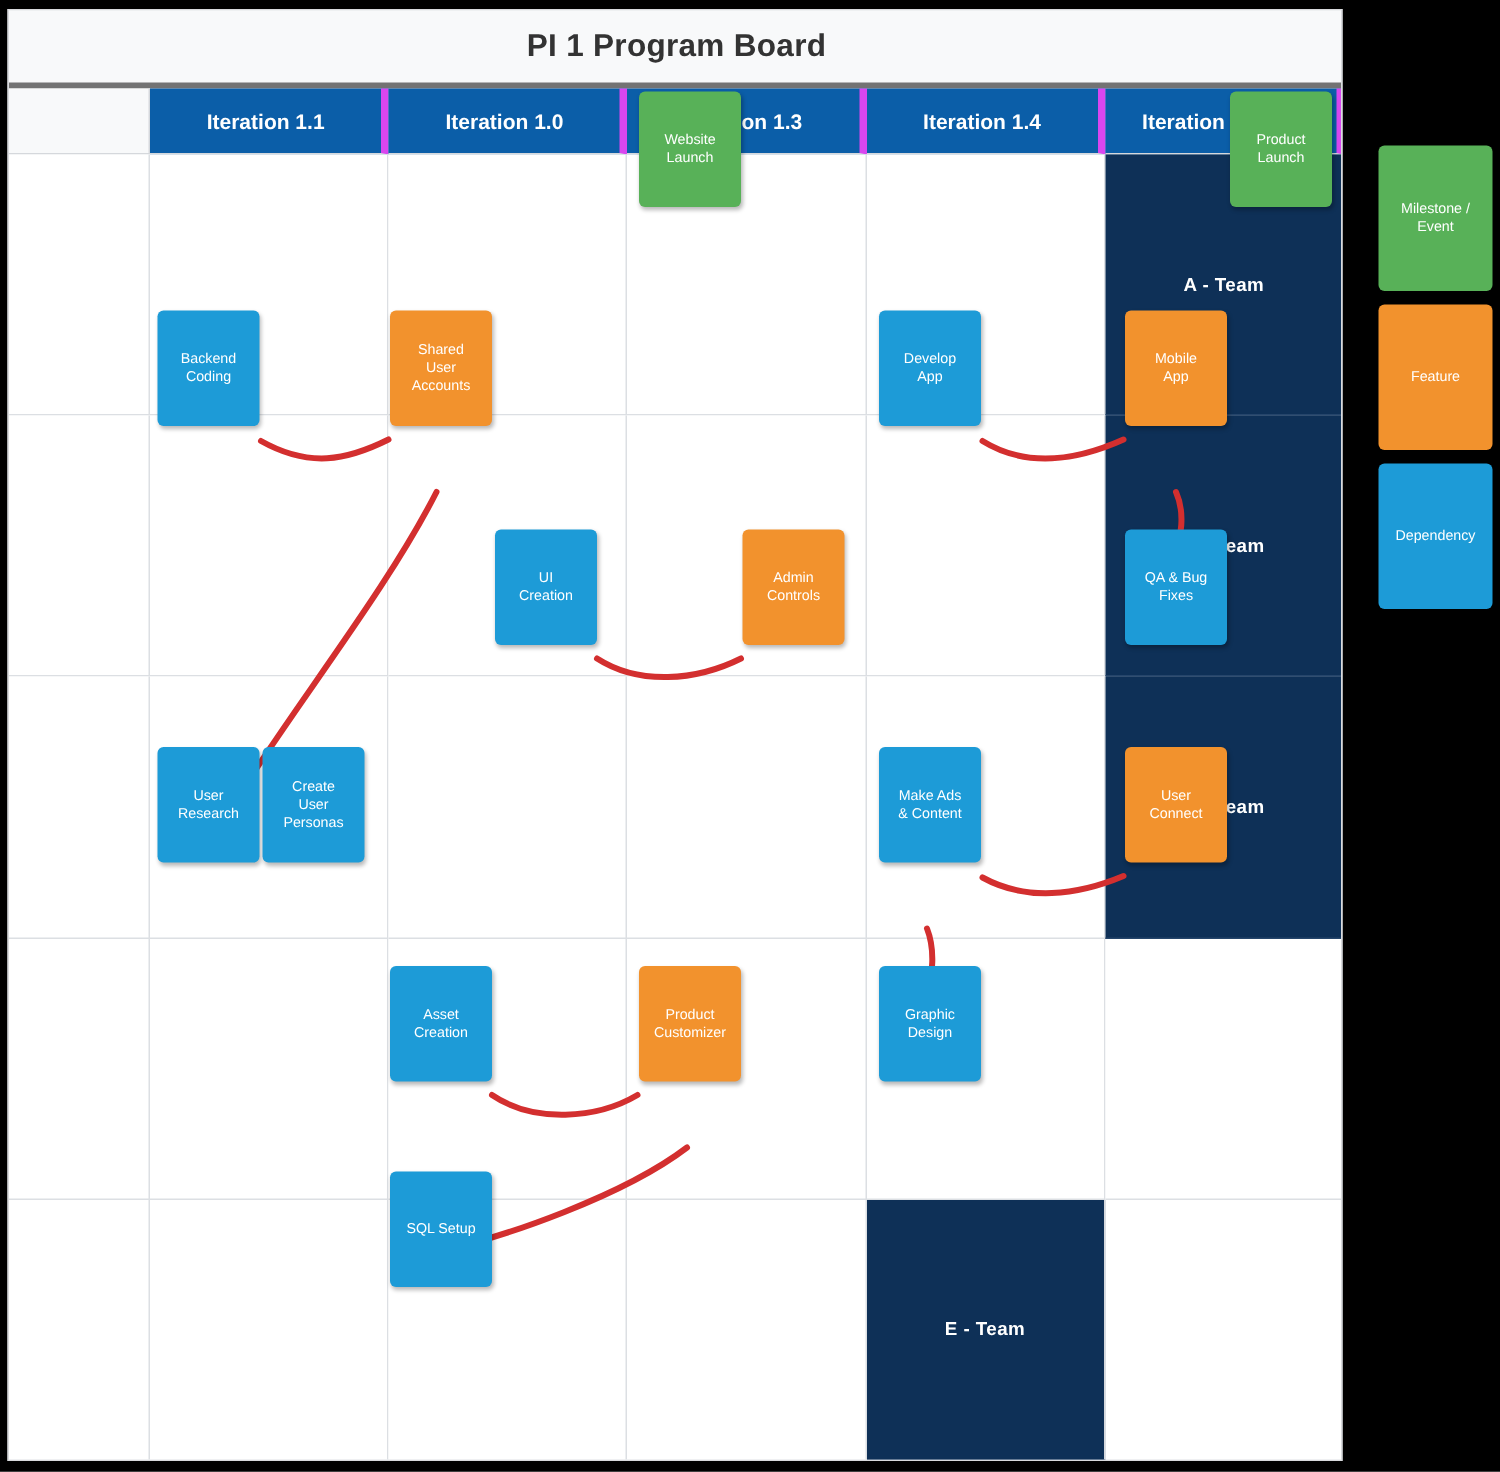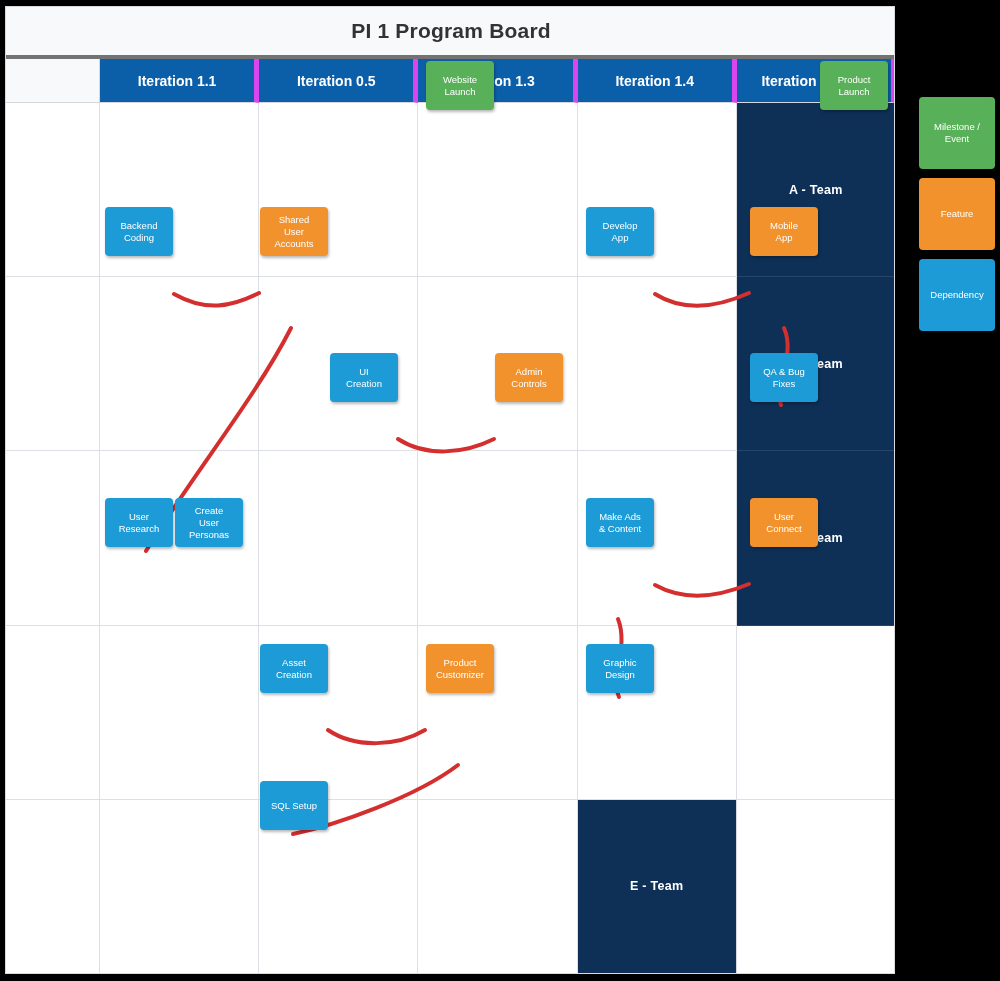--- a/index.html
+++ b/index.html
@@ -75,21 +75,21 @@
   
   #cards-layer, #links-layer {
     position: absolute; left: 0; top: 0;
     width: 890px; height: 968px;
     pointer-events: none;
   }
   #cards-layer { z-index: 5; }
   #links-layer { z-index: 3; }
   .card {
     position: absolute;
-    width: 68px; height: 49px;
+    width: 68px; height: 77px;
     border-radius: 4px;
     color: #ffffff;
     font-size: 9.5px;
     line-height: 12px;
     text-align: center;
     display: flex; align-items: center; justify-content: center;
     padding: 3px;
     box-shadow: 1px 2px 3px rgba(0,0,0,0.28);
     pointer-events: auto;
     cursor: pointer;
@@ -100,21 +100,21 @@
   .card.dependency{ background: #1d9bd7; }
 
   
   #legend {
     position: absolute;
     left: 919px; top: 97px;
     width: 76px;
     display: flex; flex-direction: column; gap: 9px;
   }
   .legend-card {
-    width: 76px; height: 72px;
+    width: 76px; height: 97px;
     border-radius: 4px;
     color: #ffffff;
     font-size: 9.5px;
     line-height: 12px;
     text-align: center;
     display: flex; align-items: center; justify-content: center;
     box-shadow: 1px 2px 3px rgba(0,0,0,0.35);
     cursor: pointer;
     white-space: pre-line;
     padding: 3px;
@@ -130,21 +130,21 @@
 
   <div id="board">
 
     <div id="title-bar">
       <div id="title-text">PI 1 Program Board</div>
     </div>
 
     <div id="grid">
         <div class="corner-cell"></div>
         <div class="col-header">Iteration 1.1</div>
-        <div class="col-header">Iteration 0.5</div>
+        <div class="col-header">Iteration 1.0</div>
         <div class="col-header">Iteration 1.3</div>
         <div class="col-header">Iteration 1.4</div>
         <div class="col-header">Iteration 1.5 (IP)</div>
         <div class="cell"></div>
         <div class="cell"></div>
         <div class="cell"></div>
         <div class="cell"></div>
         <div class="cell"></div>
         <div class="row-header">A - Team</div>
         <div class="cell"></div>

